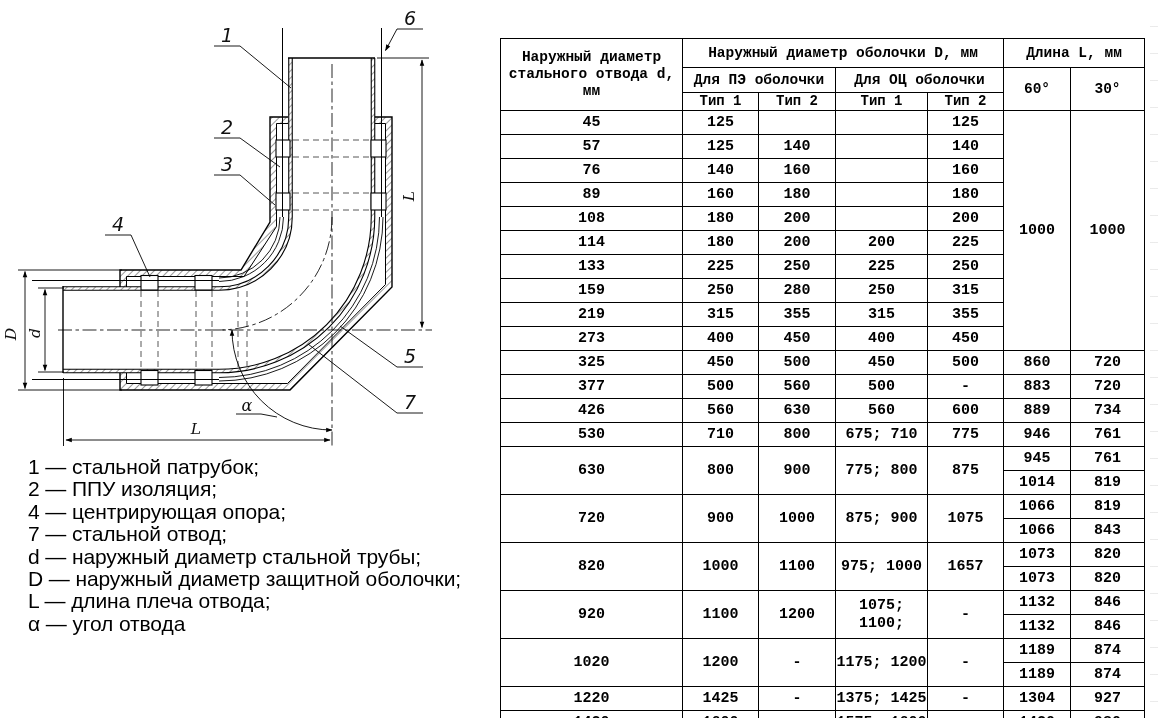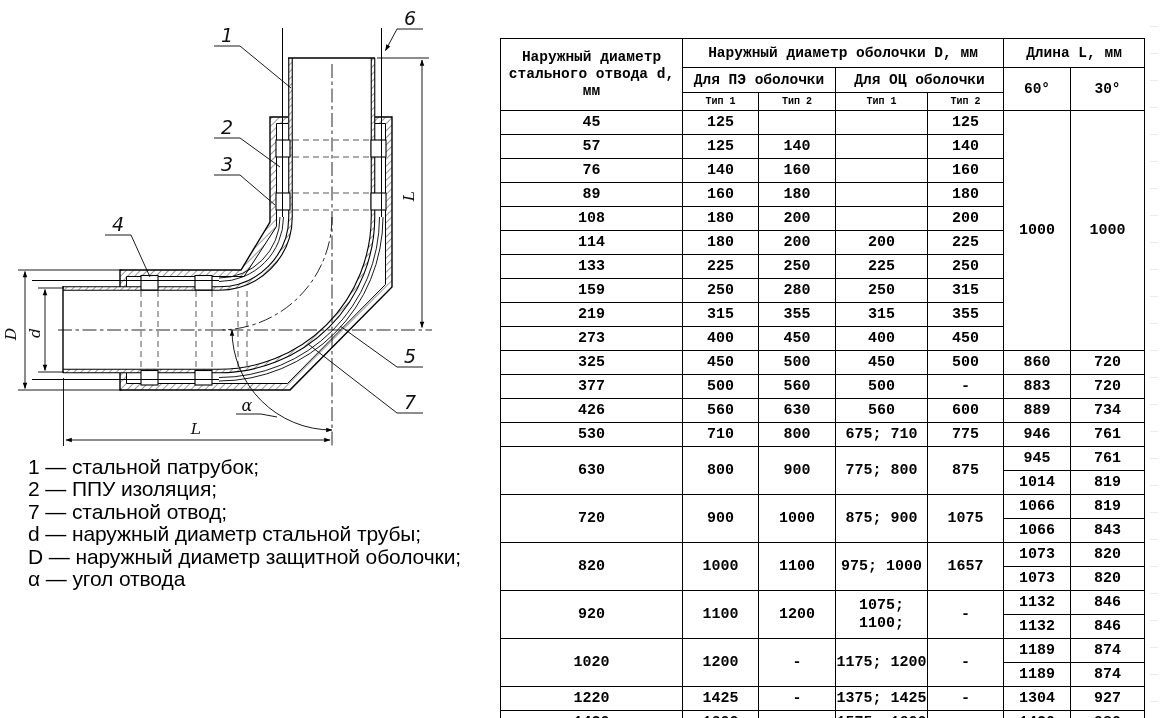--- a/index.html
+++ b/index.html
@@ -16,21 +16,21 @@
 
   
   #table-wrap{position:absolute;left:500px;top:22px;}
   table.spec{border-collapse:collapse;table-layout:fixed;width:644px;
              font-family:Liberation Mono, monospace;font-weight:bold;margin-top:16px;}
   table.spec th,table.spec td{border:1.5px solid #000;text-align:center;
              vertical-align:middle;padding:0;overflow:hidden;}
   table.spec th{font-size:14.5px;line-height:1.15;}
   table.spec td{font-size:15px;height:23px;line-height:1.2;white-space:pre-line;}
   tr.h1{height:29px;} tr.h2{height:25px;} tr.h3{height:18px;}
-  tr.h3 th{font-size:10px;text-align:center;}
+  tr.h3 th{font-size:14px;text-align:center;}
 
   
   #grid-marks{position:absolute;left:1150px;top:0;width:8px;height:718px;
     background:repeating-linear-gradient(to bottom,transparent 0 26px,#ddd 26px 27px);
     opacity:.6;}
 </style>
 </head>
 <body>
 
 <div id="drawing">
@@ -146,23 +146,25 @@
     <text x="196" y="434">L</text>
     <text transform="translate(414,196) rotate(-90)">L</text>
     <text x="247" y="411" font-size="16">α</text>
   </g>
 </svg>
 </div>
 
 <div id="legend">
     <div class="ln">1 — стальной патрубок;</div>
     <div class="ln">2 — ППУ изоляция;</div>
+    <div class="ln">4 — центрирующая опора;</div>
     <div class="ln">7 — стальной отвод;</div>
     <div class="ln">d — наружный диаметр стальной трубы;</div>
     <div class="ln">D — наружный диаметр защитной оболочки;</div>
+    <div class="ln">L — длина плеча отвода;</div>
     <div class="ln">α — угол отвода</div>
   </div>
 
 <div id="table-wrap">
   <table class="spec">
     <colgroup>
       <col style="width:182px">
         <col style="width:76px">
         <col style="width:77px">
       <col style="width:92px">

